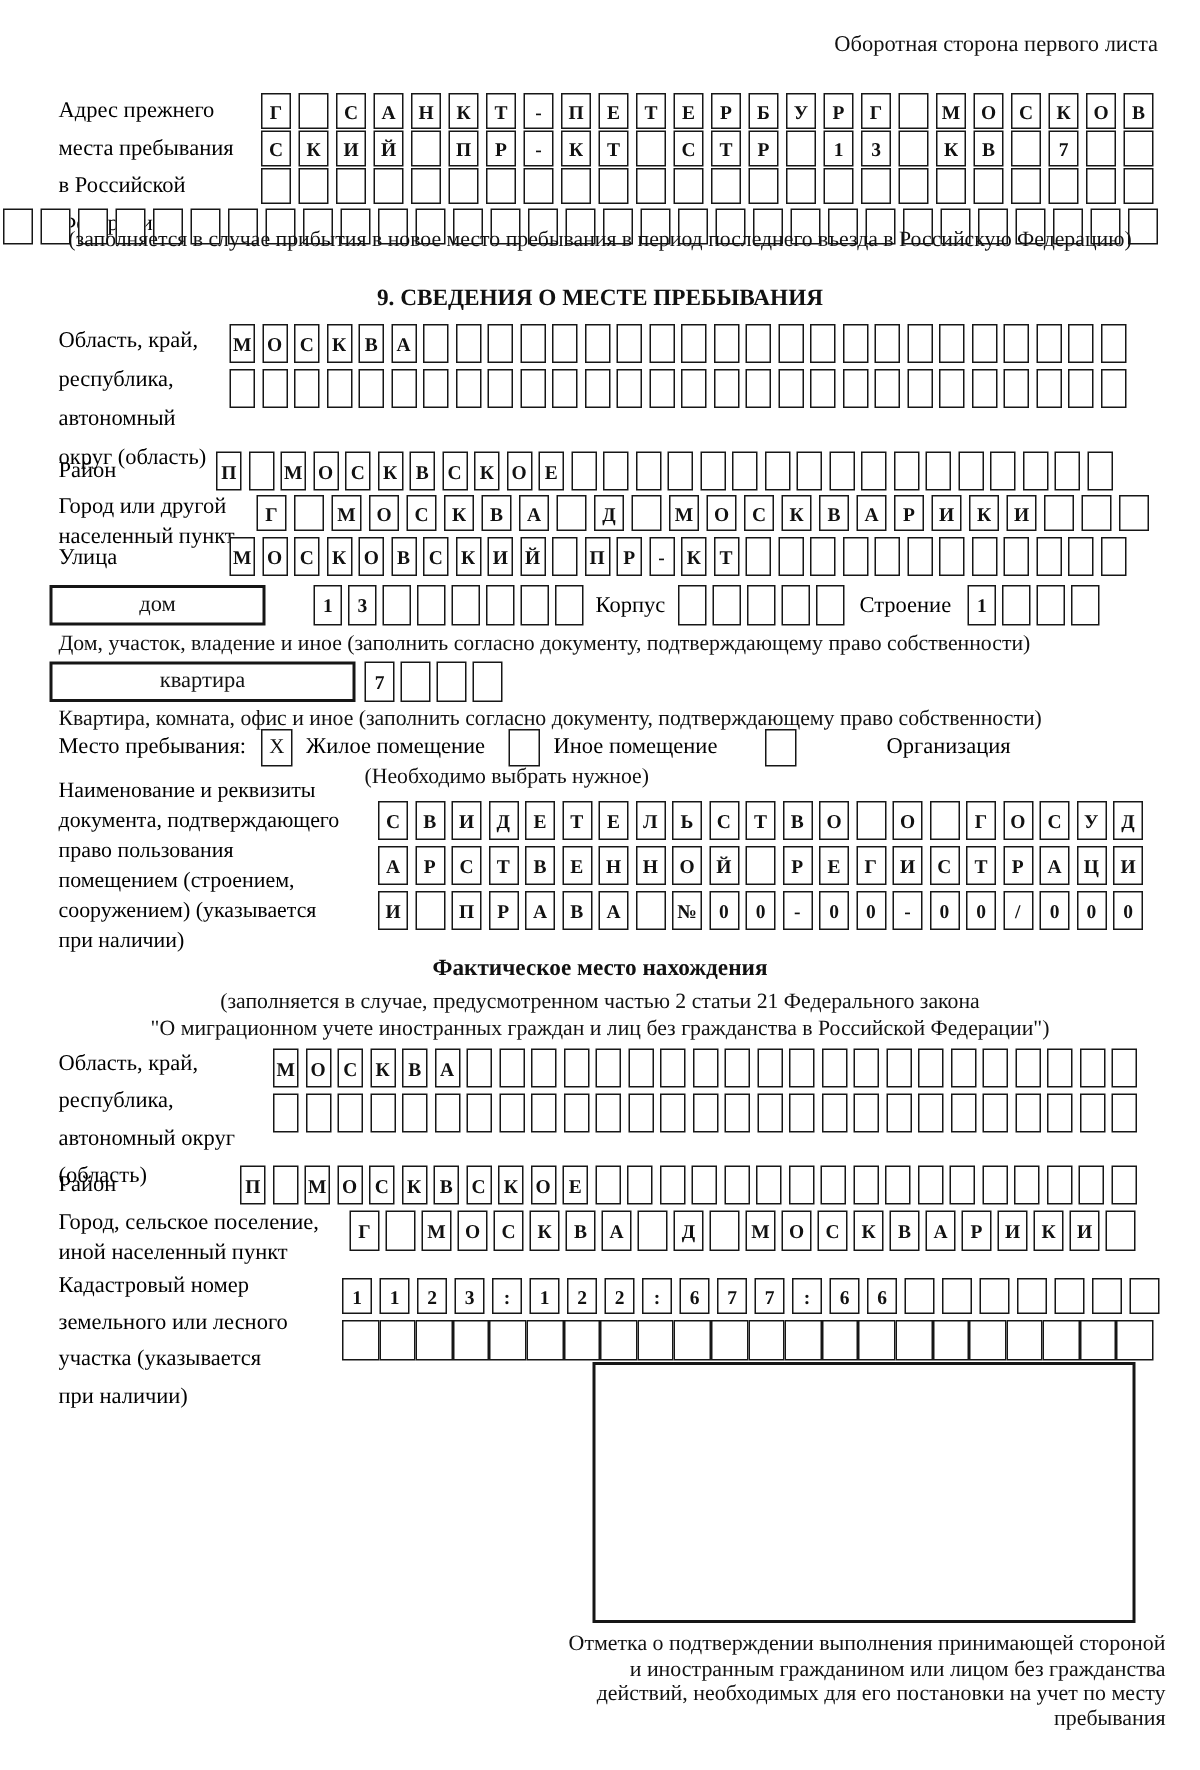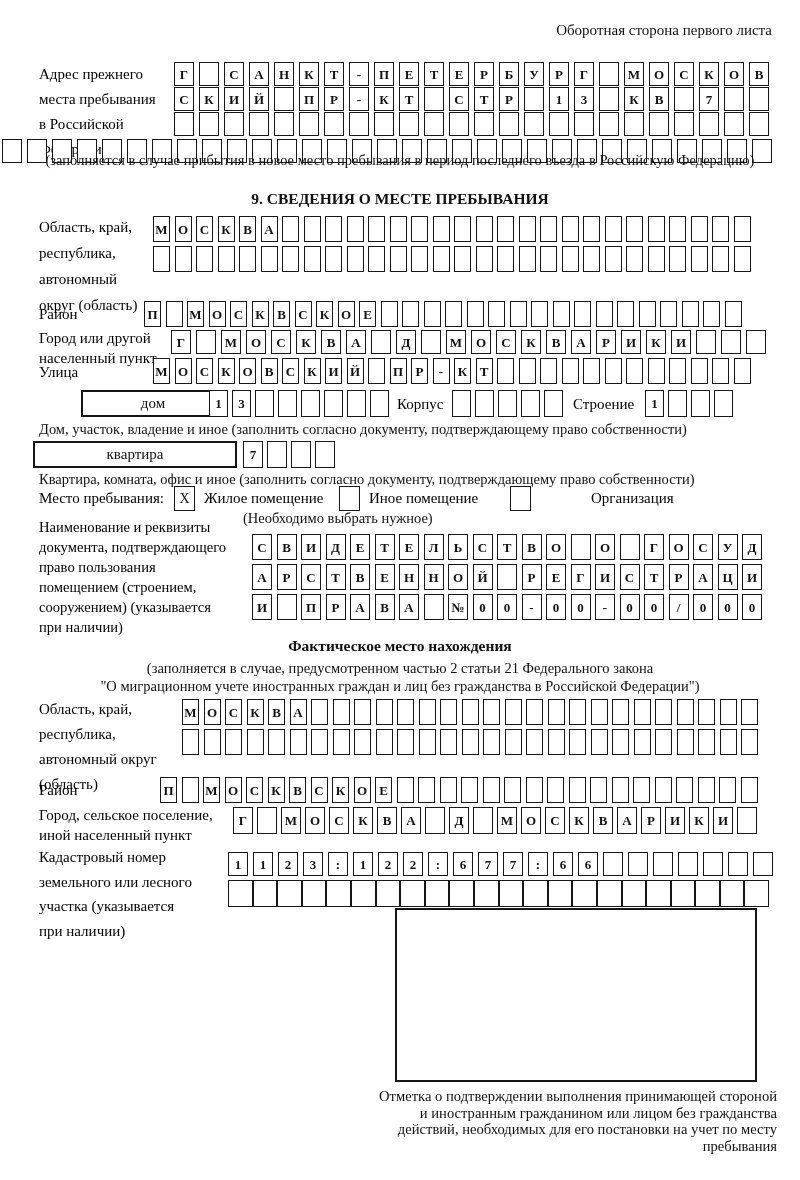--- a/index.html
+++ b/index.html
@@ -322,21 +322,21 @@
       <div class="cell"></div>
       <div class="cell"></div>
       <div class="cell"></div>
       <div class="cell"></div>
       <div class="cell"></div>
       <div class="cell"></div>
       <div class="cell"></div>
       <div class="cell"></div>
     </div>
 
-  <div class="wbox" style="left:33px;top:390px;width:144px;height:27px;margin-left:48px;">
+  <div class="wbox" style="left:33px;top:390px;width:144px;height:27px;">
     <span>дом</span>
   </div>
   <div class="crow p23" style="left:209px;top:390px;">
       <div class="cell">1</div>
       <div class="cell">3</div>
       <div class="cell"></div>
       <div class="cell"></div>
       <div class="cell"></div>
       <div class="cell"></div>
       <div class="cell"></div>

